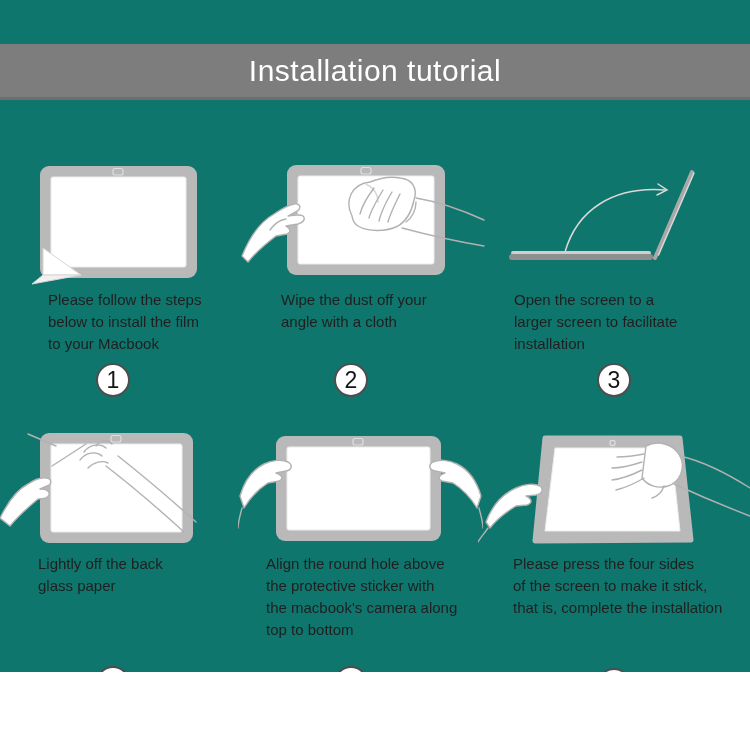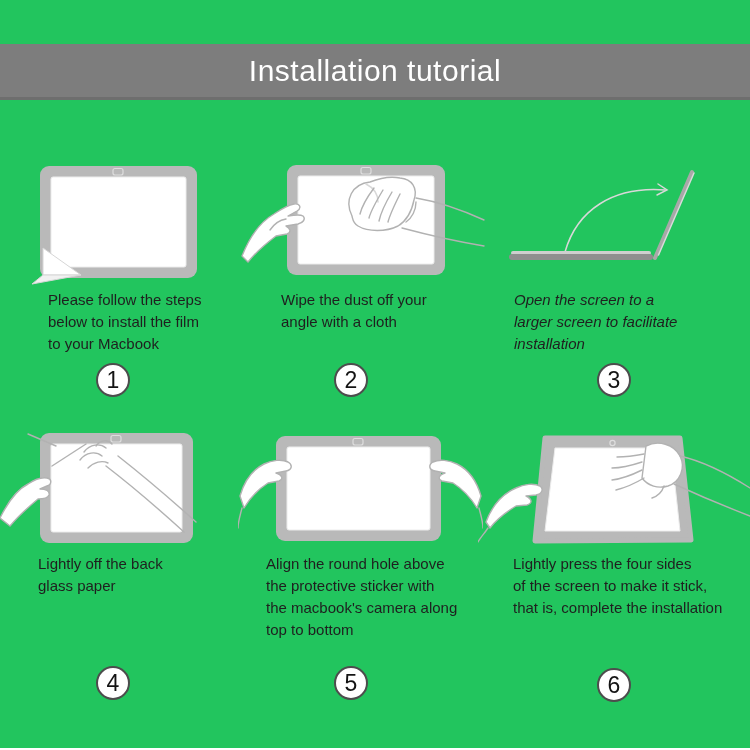--- a/index.html
+++ b/index.html
@@ -1,17 +1,17 @@
 <!DOCTYPE html>
 <html><head>
 <meta charset="utf-8">
 <style>
   html,body{margin:0;padding:0;background:#ffffff;}
   .page{
-    position:relative;width:750px;height:748px;background:#22c55e;overflow:hidden;
+    position:relative;width:750px;height:672px;background:#0f766e;overflow:hidden;
     font-family:"Liberation Sans","DejaVu Sans",sans-serif;
   }
   .banner{
     position:absolute;left:0;top:44px;width:750px;height:53px;
     background:#7d7d7d;border-bottom:3px solid #6e6e6e;
     display:flex;align-items:center;justify-content:center;
   }
   .banner span{color:#ffffff;font-size:30px;letter-spacing:0.5px;}
   .fig{position:absolute;}
   .txt{position:absolute;color:#1f1f1f;font-size:15px;line-height:22px;}
@@ -24,21 +24,21 @@
   
   .fig1{left:28px;top:160px;}
   .fig2{left:240px;top:158px;}
   .fig3{left:495px;top:160px;}
   .fig4{left:0px;top:426px;}
   .fig5{left:238px;top:426px;}
   .fig6{left:478px;top:426px;}
   
   .t1{left:48px;top:289px;}
   .t2{left:281px;top:289px;}
-  .t3{left:514px;top:289px;font-style:italic;}
+  .t3{left:514px;top:289px;}
   .t4{left:38px;top:553px;}
   .t5{left:266px;top:553px;}
   .t6{left:513px;top:553px;}
   
   .c1{left:96px;top:363px;}
   .c2{left:334px;top:363px;}
   .c3{left:597px;top:363px;}
   .c4{left:96px;top:666px;}
   .c5{left:334px;top:666px;}
   .c6{left:597px;top:668px;}
@@ -148,21 +148,21 @@
     <div class="ln">Lightly off the back</div>
     <div class="ln">glass paper</div>
   </div>
   <div class="txt t5">
     <div class="ln">Align the round hole above</div>
     <div class="ln">the protective sticker with</div>
     <div class="ln">the macbook's camera along</div>
     <div class="ln">top to bottom</div>
   </div>
   <div class="txt t6">
-    <div class="ln">Lightly press the four sides</div>
+    <div class="ln">Please press the four sides</div>
     <div class="ln">of the screen to make it stick,</div>
     <div class="ln">that is, complete the installation</div>
   </div>
 
   <div class="circle c1">
       <span>1</span>
     </div>
   <div class="circle c2">
       <span>2</span>
     </div>

